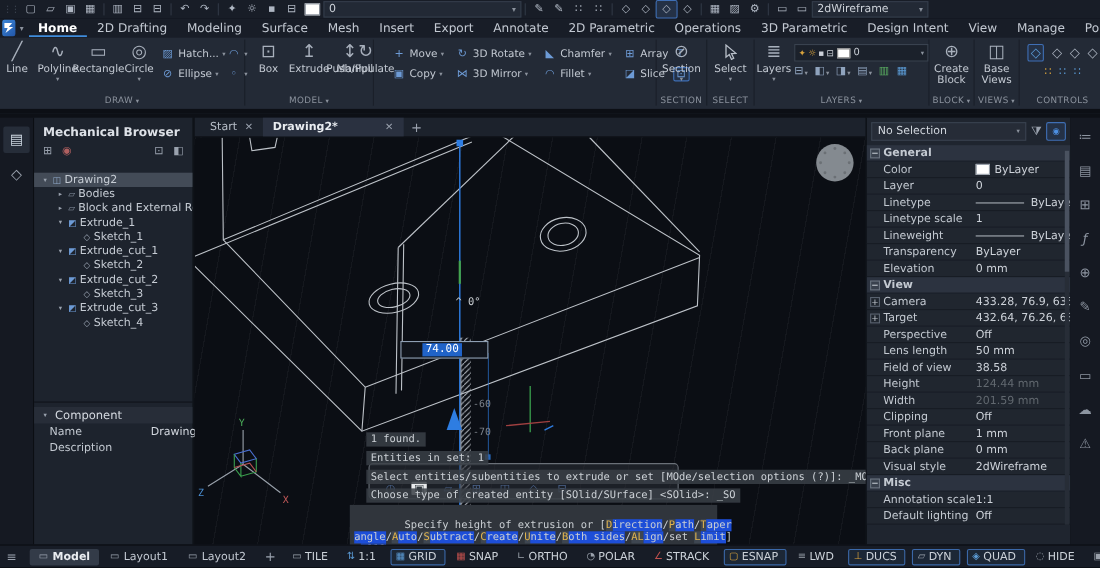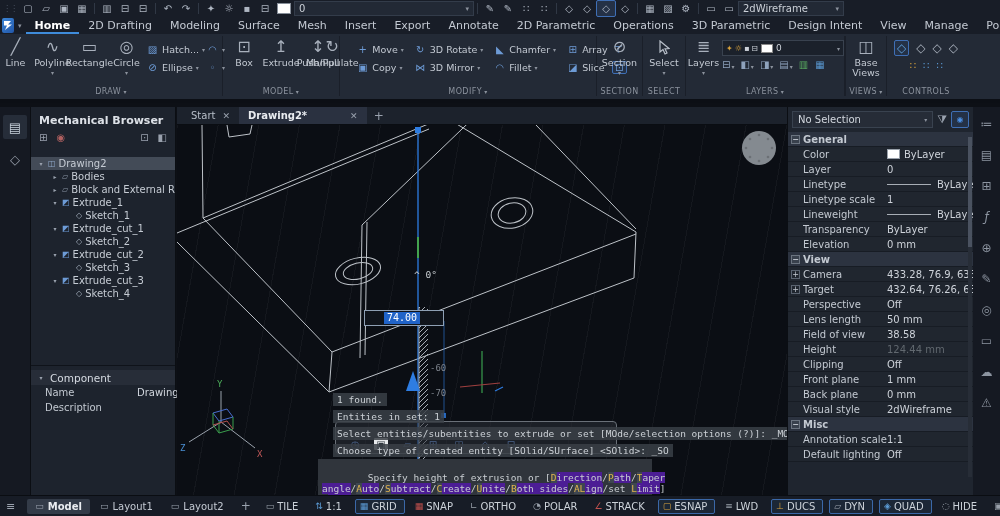--- a/index.html
+++ b/index.html
@@ -128,21 +128,21 @@
   .rlab{position:absolute;font:9px "DejaVu Sans Mono",monospace;color:#7d838c;}
   .cmd-echo{position:absolute;left:146px;font:9.5px "DejaVu Sans Mono",monospace;color:#ccd1d6;
             background:rgba(58,63,70,0.85);padding:1px 4px;white-space:pre;z-index:3;margin-left:10px;}
   .quadbox{position:absolute;left:158px;top:296px;width:282px;height:33px;border:1px solid #6a7078;border-radius:4px;
            background:rgba(44,48,55,0.55);z-index:2;display:flex;align-items:flex-end;gap:12px;padding:0 0 3px 12px;box-sizing:border-box;}
   .qicon{width:14px;height:12px;font-size:10px;color:#5b7bb0;opacity:.75;display:flex;align-items:center;justify-content:center;}
   .qicon.bright{background:#e8eaec;color:#30383f;opacity:1;border-radius:1px;}
   .promptbox{position:absolute;left:141px;top:334px;width:334px;background:#30353c;padding:2px 4px;z-index:4;
              font:9.5px "DejaVu Sans Mono",monospace;color:#c9ced2;white-space:pre;line-height:11px;box-sizing:border-box;}
   .promptbox .key{color:#e0b34d;background:#3e4651;}
-  .promptbox .tok{background:#4c1d95;}
+  .promptbox .tok{background:#1d4ed8;}
 
   
   .rightpanel{left:787px;top:107px;width:186px;height:388px;background:#1f252f;border-left:1px solid #0b0e13;box-sizing:border-box;}
   .sel-row{display:flex;align-items:center;gap:4px;padding:4px 4px 4px 4px;text-align:right;}
   .sel-dd{flex:1;height:17px;border:1px solid #39424f;background:#262c37;display:flex;align-items:center;justify-content:space-between;padding:0 5px;font-size:10px;color:#d2d7de;box-sizing:border-box;}
   .funnel{color:#9aa2ae;font-size:11px;}
   .blue-chip{width:16px;height:15px;border:1px solid #3f6fb5;background:#243146;border-radius:2px;display:flex;align-items:center;justify-content:center;color:#4c8fe2;font-size:8px;}
   .prow{display:flex;align-items:center;height:14px;background:#20262f;border-bottom:1px solid #171c24;padding-left:2px;overflow:hidden;font-size:10px;}
   .prow.header{background:#2c3340;font-weight:bold;color:#e4e7ec;}
   .pexp{width:9px;height:9px;margin:0 3px 0 1px;font-size:8px;line-height:8px;text-align:center;color:#c3c9d1;visibility:hidden;flex:none;box-sizing:border-box;}
@@ -379,21 +379,20 @@
           </span>
         <span class="stackcol">
             <span class="srow">
               <span class="sicon ic-tool1"></span>
             </span>
             <span class="srow">
               <span class="sicon ic-tool2 chipd icb"></span>
             </span>
           </span>
       </div>
-      <div class="rp-label haschev">MODIFY</div>
     </div>
     <div class="rsep"></div>
     <div class="rpanel" style="width:45px">
       <div class="rp-body">
         <span class="bigbtn" style="width:44px">
           <span class="bicon ic-section icb"></span>
           <span>Section</span>
           <span class="bchev">▾</span>
         </span>
       </div>
@@ -458,20 +457,29 @@
               <span>
                 <span class="ic-mini6 icb"></span>
                 <span class="schev"></span>
               </span>
             </span>
         </span>
       </div>
       <div class="rp-label haschev">LAYERS</div>
     </div>
     <div class="rsep"></div>
+    <div class="rpanel" style="width:40px">
+      <div class="rp-body">
+        <span class="bigbtn" style="width:38px">
+          <span class="bicon ic-createblock"></span>
+          <span>Create Block</span>
+        </span>
+      </div>
+      <div class="rp-label haschev">BLOCK</div>
+    </div>
     <div class="rsep"></div>
     <div class="rpanel" style="width:40px">
       <div class="rp-body">
         <span class="bigbtn" style="width:38px">
           <span class="bicon ic-baseviews icb"></span>
           <span>Base Views</span>
         </span>
       </div>
       <div class="rp-label haschev">VIEWS</div>
     </div>
@@ -826,20 +834,26 @@
           <span class="pvalue">38.58</span>
         </div>
 
         <div class="prow dim">
           <span class="pexp"></span>
           <span class="plabel">Height</span>
 
           <span class="pvalue">124.44 mm</span>
         </div>
 
+        <div class="prow dim">
+          <span class="pexp"></span>
+          <span class="plabel">Width</span>
+
+          <span class="pvalue">201.59 mm</span>
+        </div>
 
         <div class="prow plain">
           <span class="pexp"></span>
           <span class="plabel">Clipping</span>
 
           <span class="pvalue">Off</span>
         </div>
 
         <div class="prow plain">
           <span class="pexp"></span>

